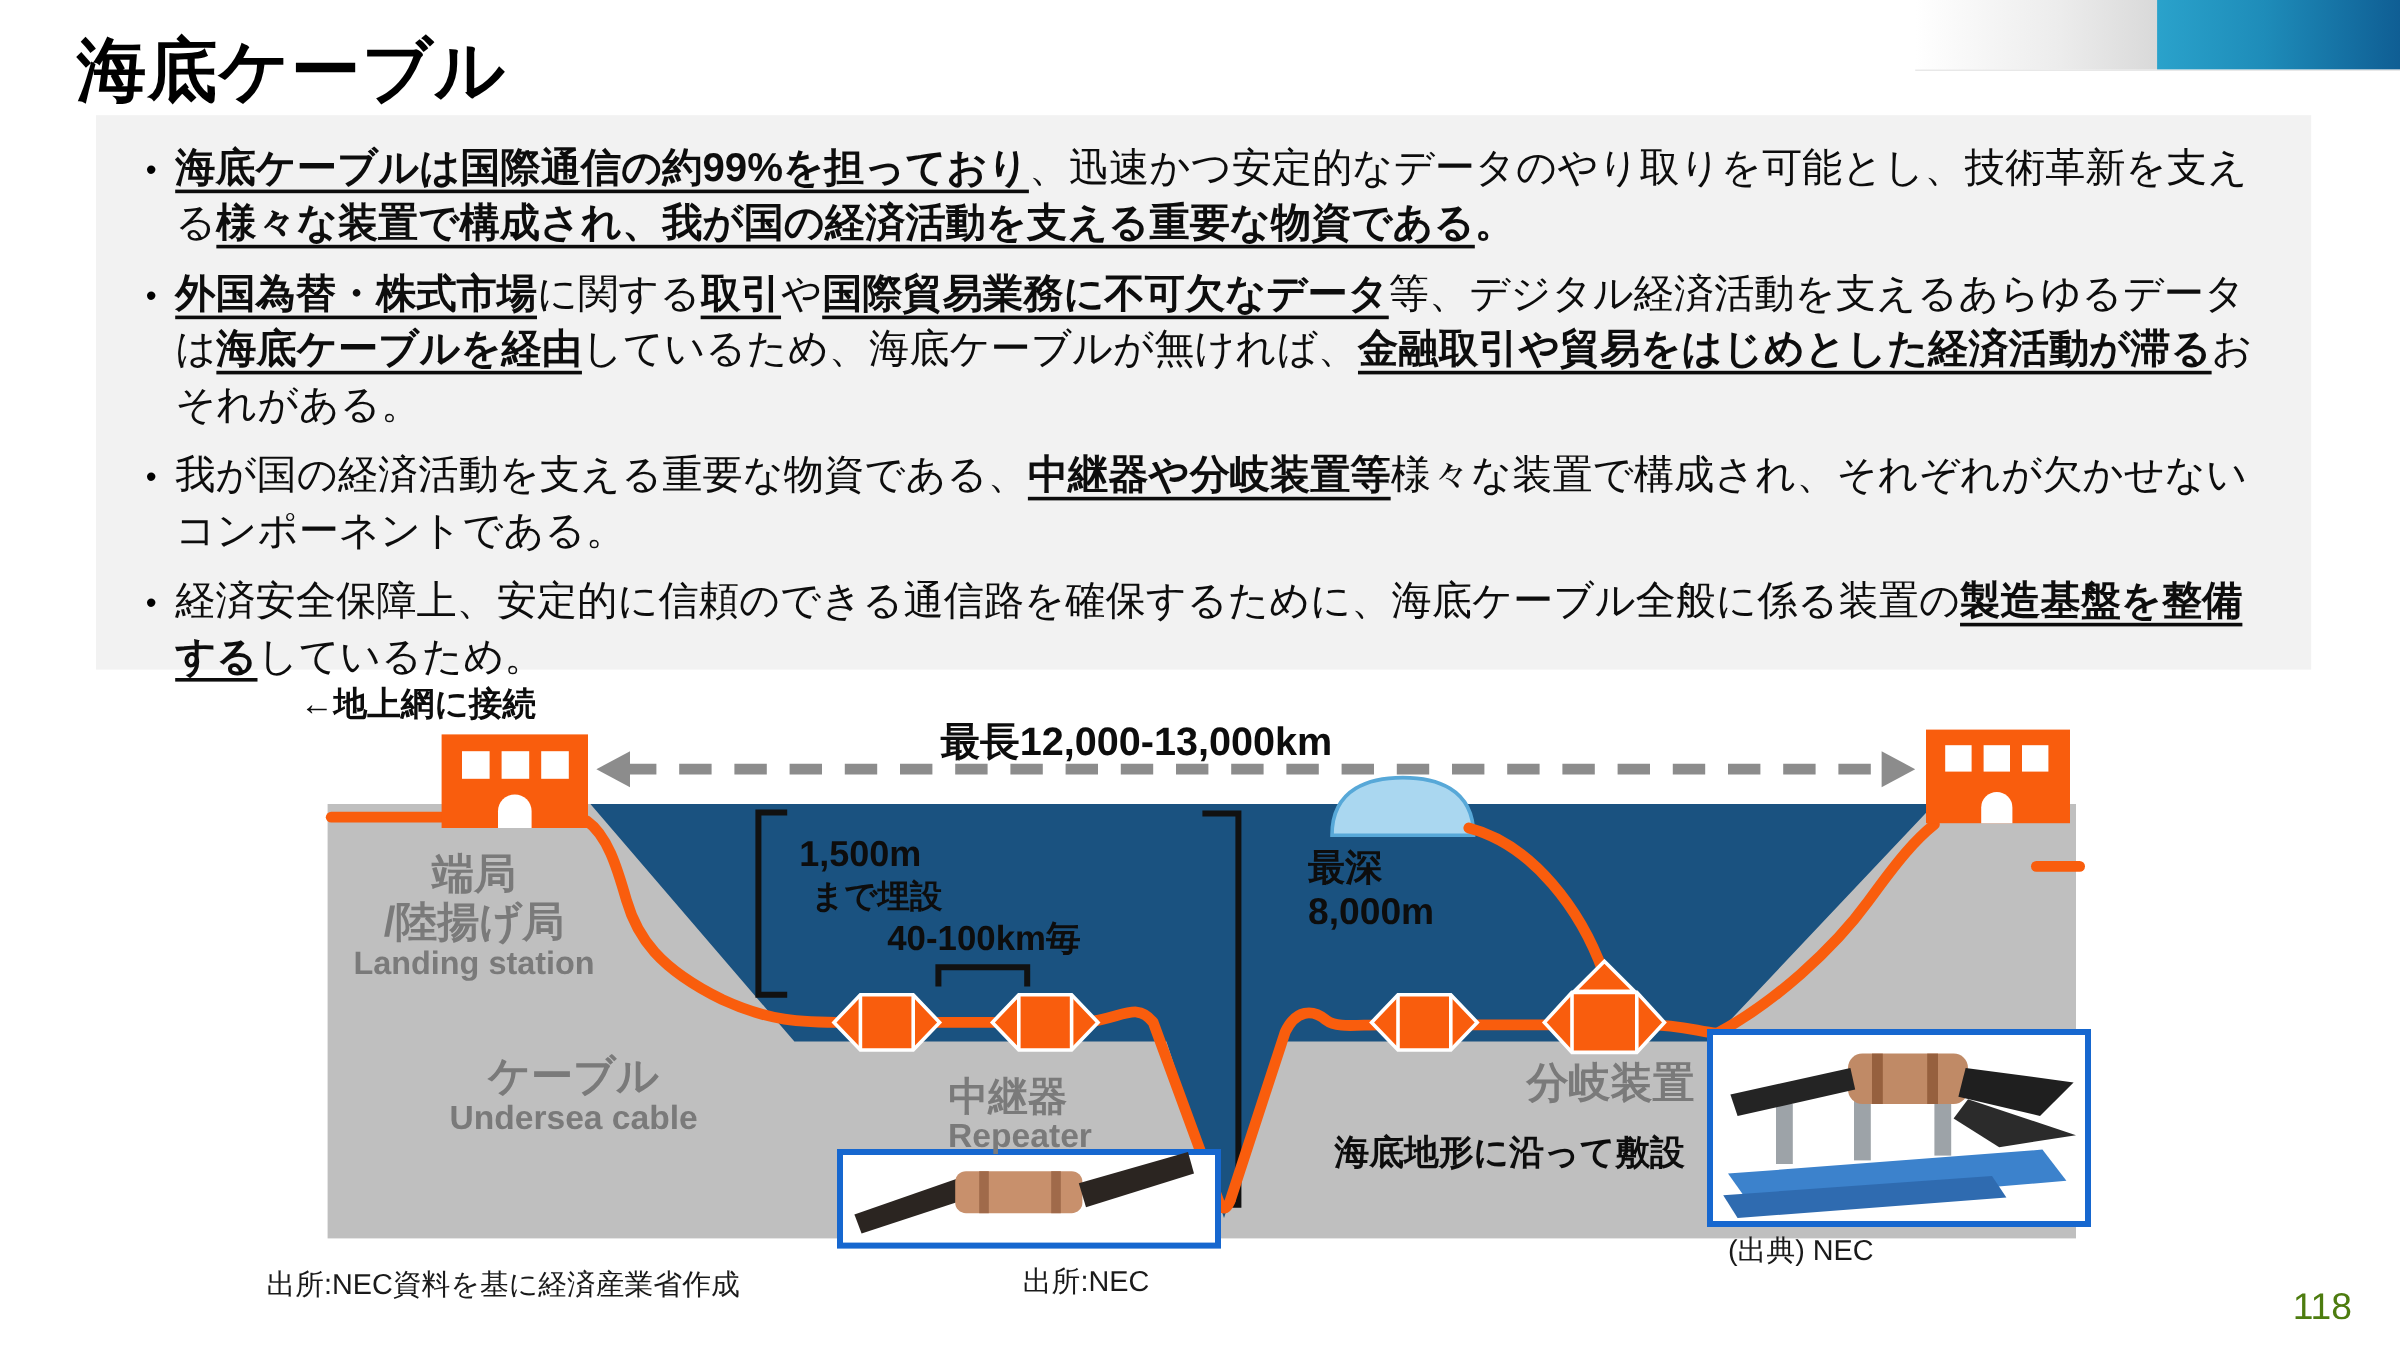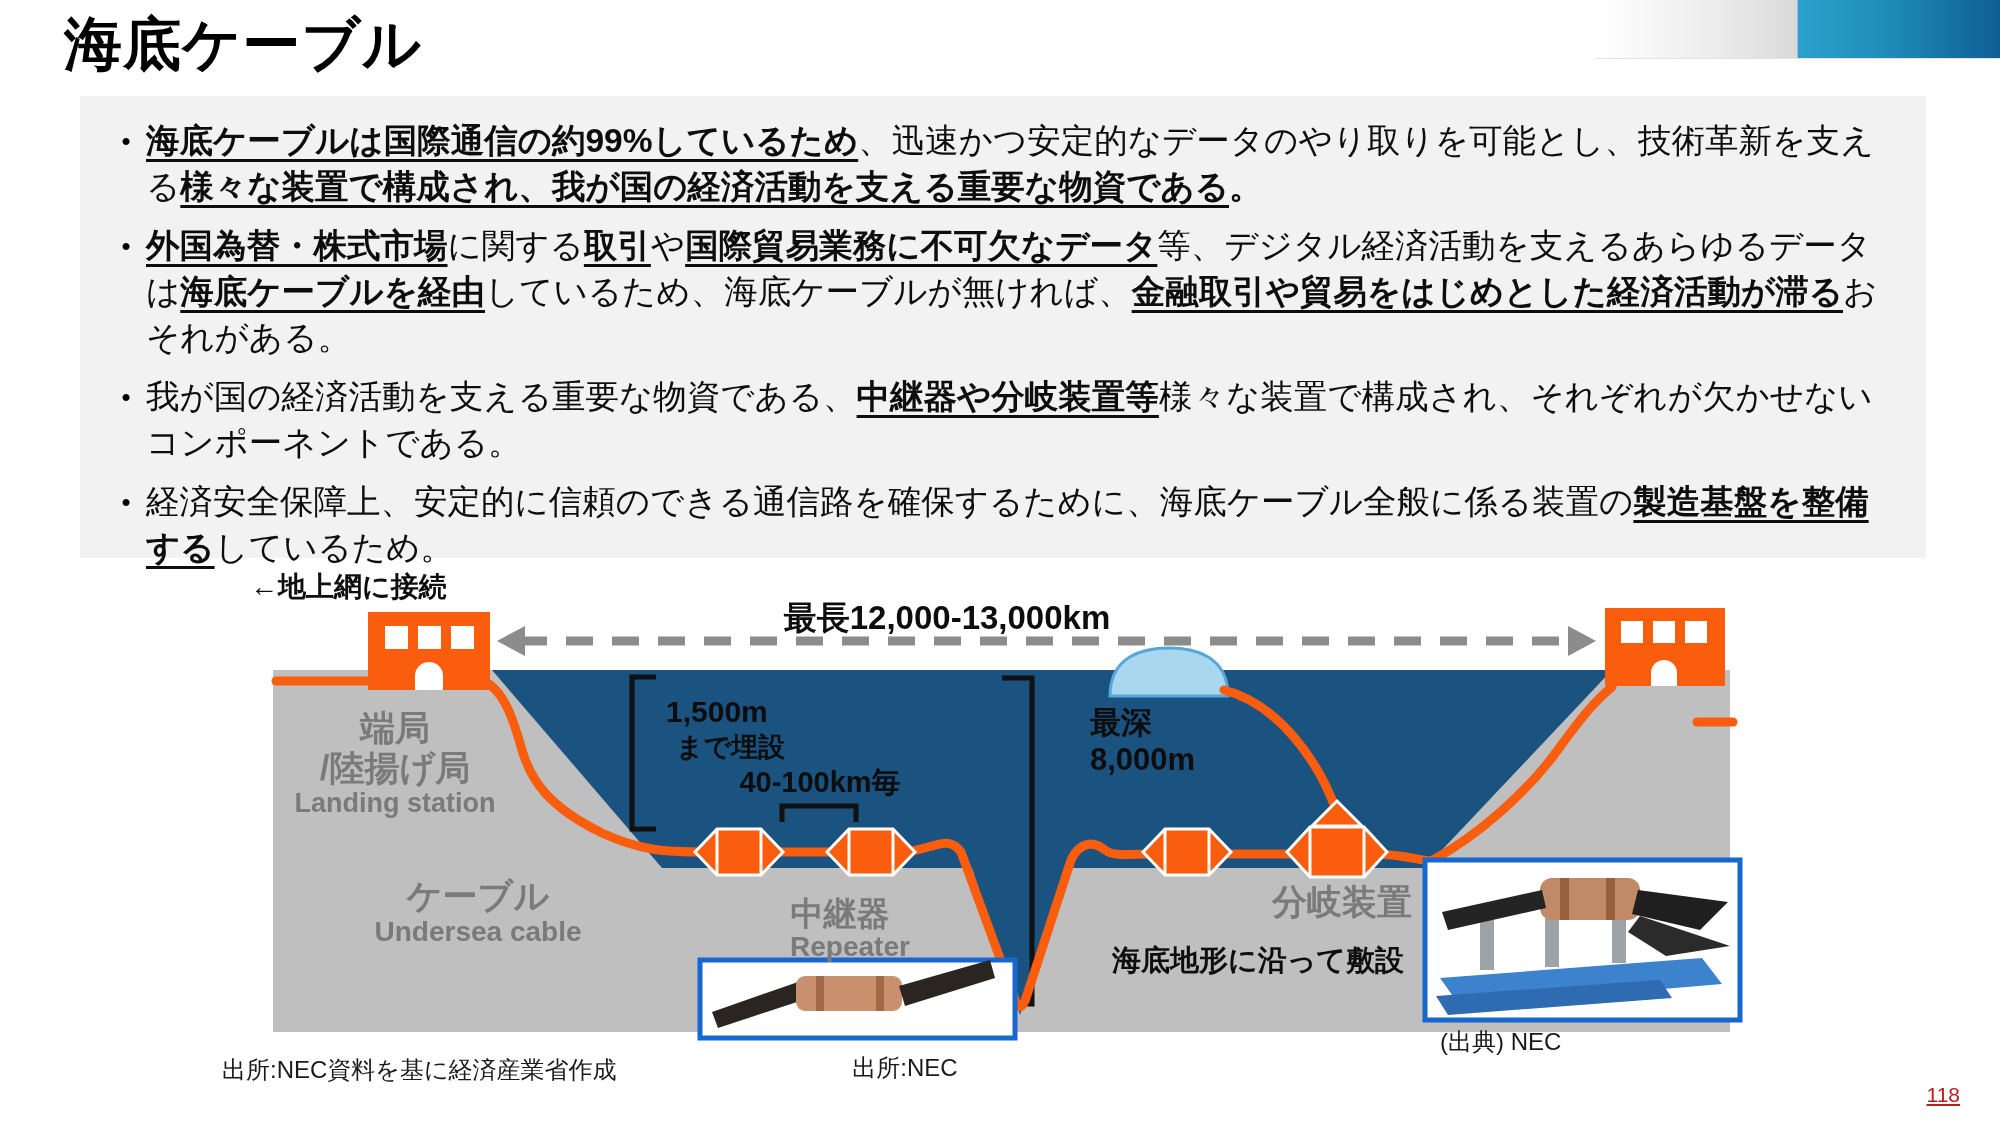--- a/index.html
+++ b/index.html
@@ -1,56 +1,56 @@
 <!DOCTYPE html>
 <html lang="ja"><head>
 <meta charset="utf-8">
 <style>
   html,body{margin:0;padding:0;}
   body{
     width:2000px;height:1125px;position:relative;background:#ffffff;
     font-family:"Liberation Sans","DejaVu Sans",sans-serif;color:#111;overflow:hidden;
   }
   .title{
-    position:absolute;left:64px;top:6px;font-size:58px;font-weight:bold;
+    position:absolute;left:64px;top:20px;font-size:58px;font-weight:bold;
     letter-spacing:1px;color:#000;
   }
   .brand-bar{
     position:absolute;left:1596px;top:0;width:404px;height:58px;
     background:linear-gradient(to right,#ffffff 0%,#ececec 30%,#d9d9d9 49.8%,#2aa2cb 50%,#1e8cb9 72%,#0f5e94 100%);
     border-bottom:1px solid #e3e3e3;
   }
   .textbox{
     position:absolute;left:80px;top:96px;width:1846px;height:462px;
     background:#f2f2f2;box-sizing:border-box;padding:22px 34px 18px 26px;
   }
   .bullet-row{display:flex;margin-bottom:13px;}
   .bullet-marker{flex:0 0 40px;font-size:26px;line-height:46px;text-align:center;color:#000;}
   .bullet-text{flex:1;font-size:33.5px;line-height:46px;color:#0d0d0d;}
   .seg-b{font-weight:bold;}
   .seg-u{text-decoration:underline;text-decoration-thickness:3px;text-underline-offset:7px;}
   .diagram{position:absolute;left:0;top:558px;width:2000px;height:567px;}
-  .pagenum{position:absolute;right:40px;bottom:18px;font-size:21px;color:#b91c1c;text-decoration:underline;}
+  .pagenum{position:absolute;right:40px;bottom:18px;font-size:31px;color:#4d7c0f;}
   svg text{font-family:"Liberation Sans","DejaVu Sans",sans-serif;}
   .t-black-b{font-weight:bold;fill:#0d0d0d;}
   .t-gray-b{font-weight:bold;fill:#7a7a7a;}
   .t-cap{fill:#1a1a1a;}
 </style>
 </head>
 <body>
 
 <div class="title">海底ケーブル</div>
 
 <div class="brand-bar"></div>
 
 <div class="textbox">
   <div>
       <div class="bullet-row">
         <span class="bullet-marker">•</span>
-        <span class="bullet-text"><span class="seg-b seg-u">海底ケーブルは国際通信の約99%しているため</span><span class="">、迅速かつ安定的なデータのやり取りを可能とし、技術革新を支える</span><span class="seg-b seg-u">様々な装置で構成され、我が国の経済活動を支える重要な物資である</span><span class="seg-b ">。</span></span>
+        <span class="bullet-text"><span class="seg-b seg-u">海底ケーブルは国際通信の約99%を担っており</span><span class="">、迅速かつ安定的なデータのやり取りを可能とし、技術革新を支える</span><span class="seg-b seg-u">様々な装置で構成され、我が国の経済活動を支える重要な物資である</span><span class="seg-b ">。</span></span>
       </div>
       <div class="bullet-row">
         <span class="bullet-marker">•</span>
         <span class="bullet-text"><span class="seg-b seg-u">外国為替・株式市場</span><span class="">に関する</span><span class="seg-b seg-u">取引</span><span class="">や</span><span class="seg-b seg-u">国際貿易業務に不可欠なデータ</span><span class="">等、デジタル経済活動を支えるあらゆるデータは</span><span class="seg-b seg-u">海底ケーブルを経由</span><span class="">しているため、海底ケーブルが無ければ、</span><span class="seg-b seg-u">金融取引や貿易をはじめとした経済活動が滞る</span><span class="">おそれがある。</span></span>
       </div>
       <div class="bullet-row">
         <span class="bullet-marker">•</span>
         <span class="bullet-text"><span class="">我が国の経済活動を支える重要な物資である、</span><span class="seg-b seg-u">中継器や分岐装置等</span><span class="">様々な装置で構成され、それぞれが欠かせないコンポーネントである。</span></span>
       </div>
       <div class="bullet-row">

